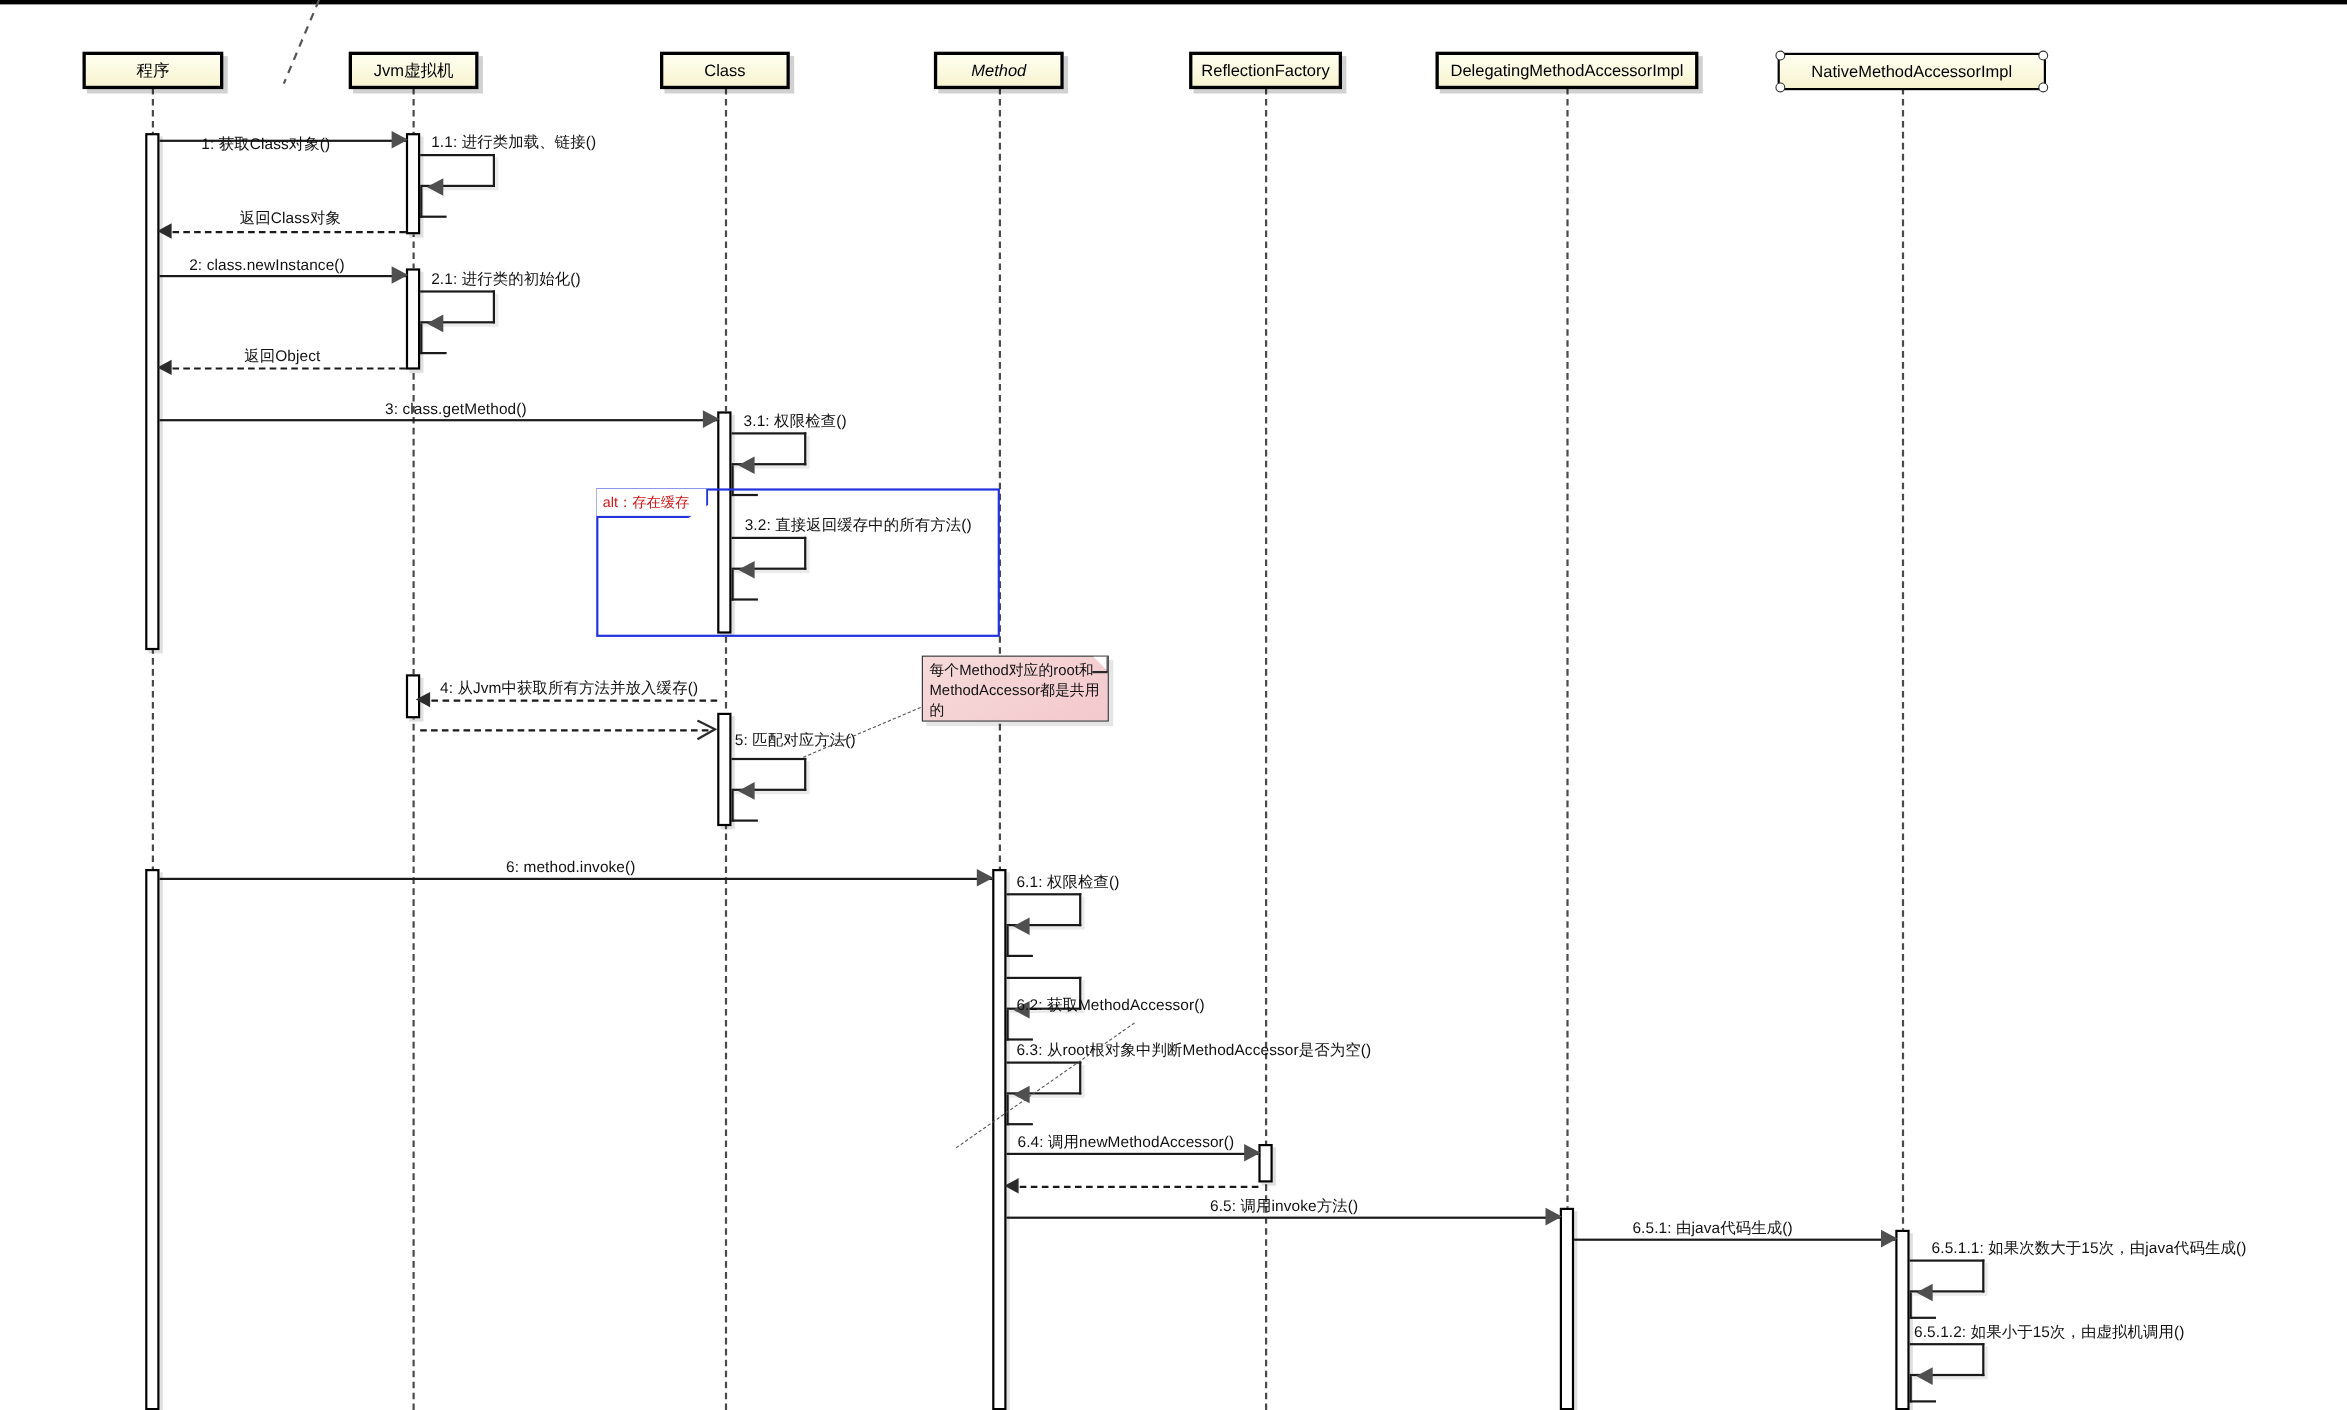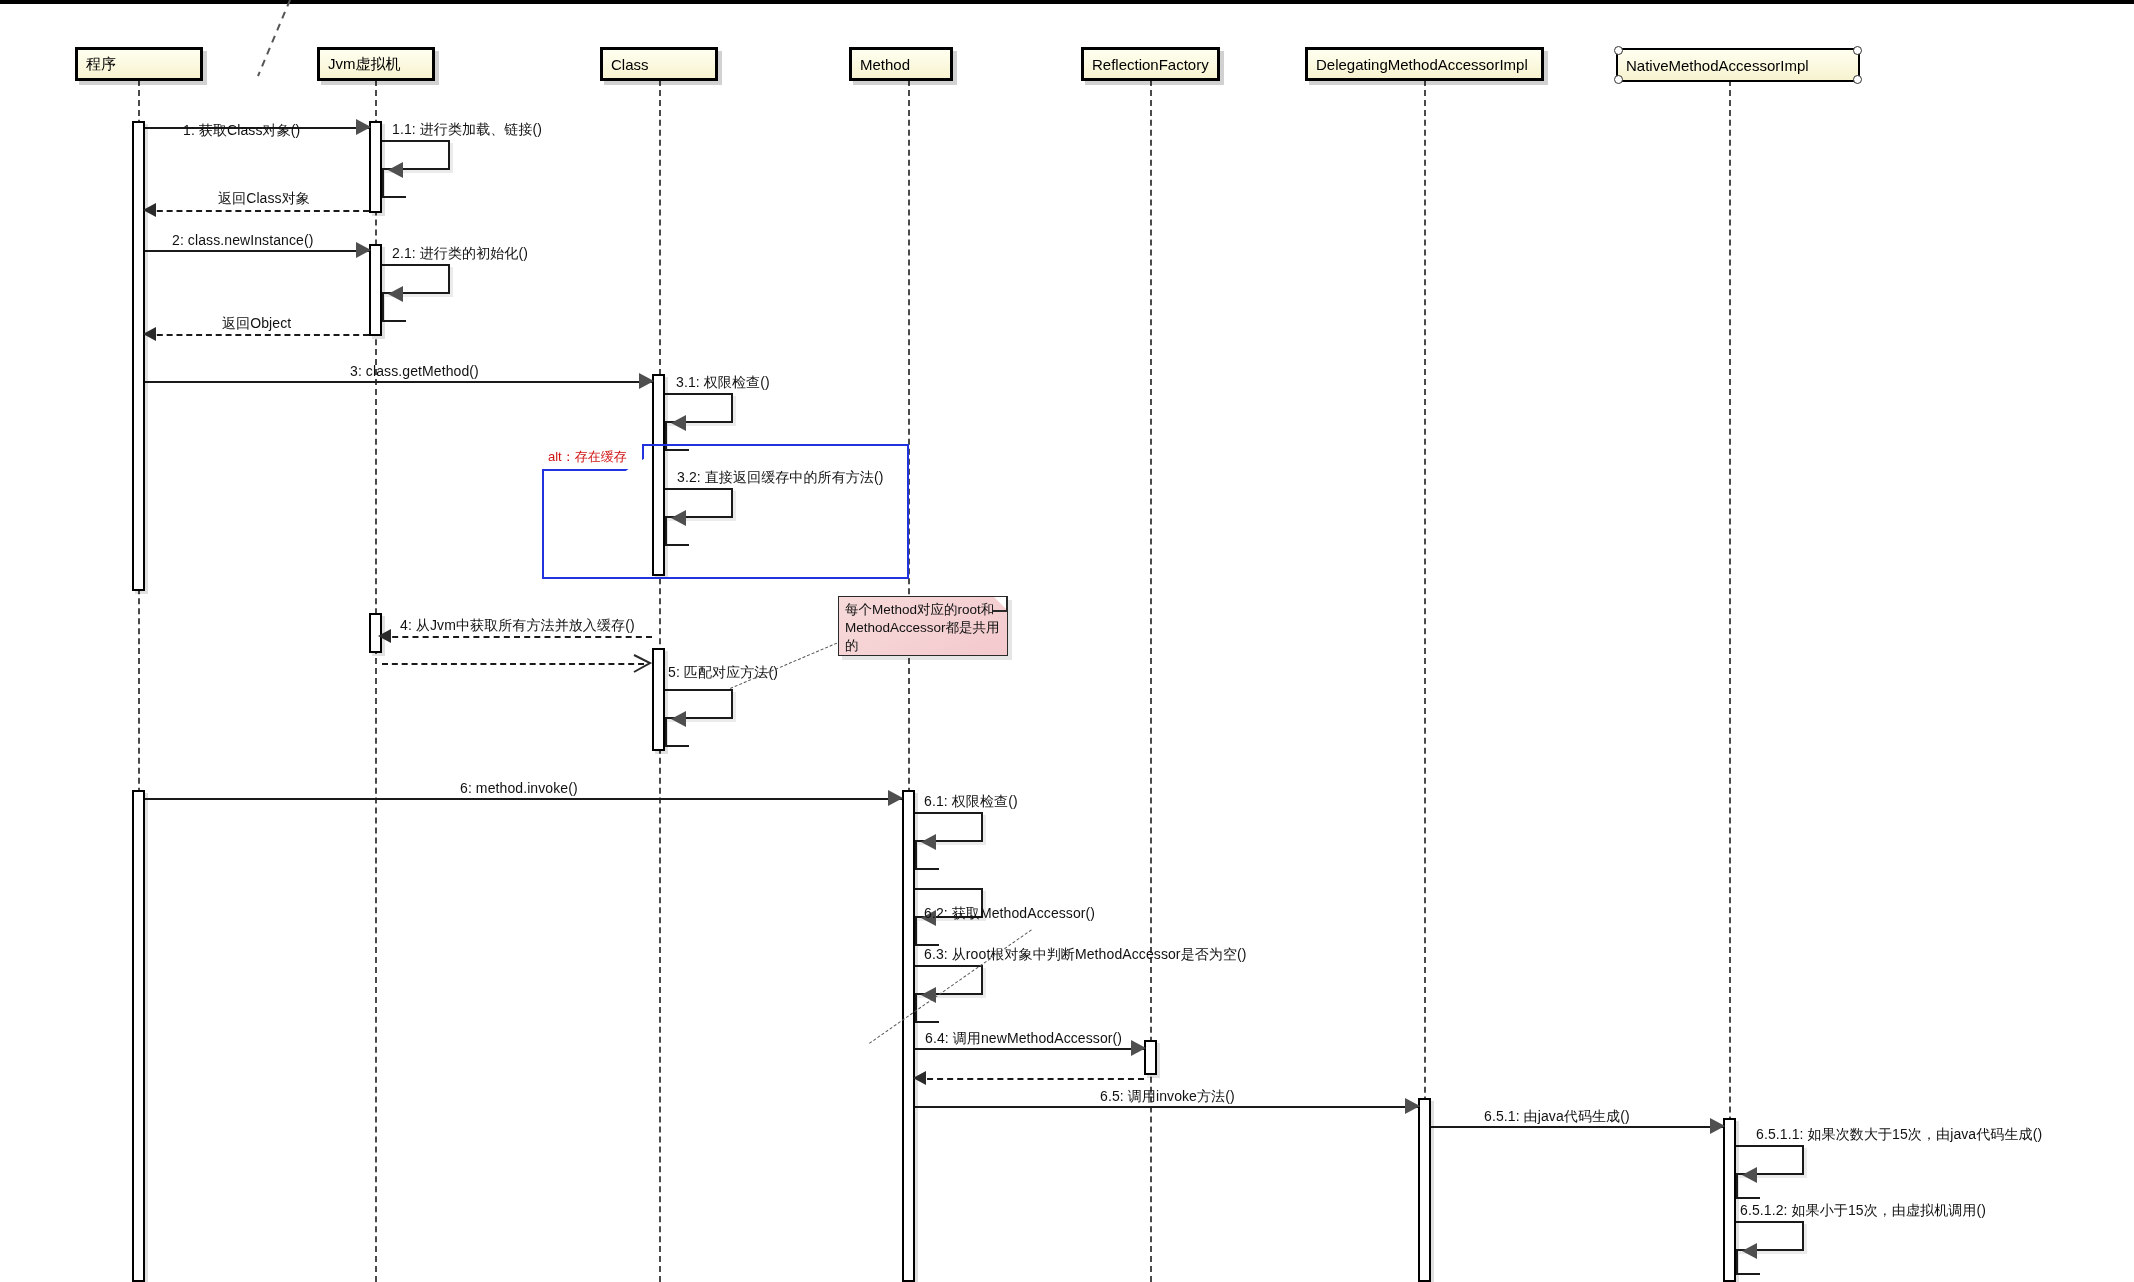--- a/index.html
+++ b/index.html
@@ -5,21 +5,21 @@
   html,body{margin:0;padding:0;background:#ffffff;}
   body{font-family:"Liberation Sans","DejaVu Sans",sans-serif;}
   #canvas{position:relative;width:2134px;height:1282px;background:#fff;overflow:hidden;}
 
   
   .top-rule{position:absolute;left:0;top:0;width:2134px;height:4px;background:#000;}
 
   
   .participant{position:absolute;box-sizing:border-box;height:34px;
     background:linear-gradient(180deg,#fffff0 0%,#f7f3d0 100%);
-    border:3px solid #000;display:flex;align-items:center;justify-content:flex-start;
+    border:3px solid #000;display:flex;align-items:center;justify-content:center;
     font-size:15px;color:#000;white-space:nowrap;padding:0 8px;
     box-shadow:4px 4px 0 rgba(0,0,0,.18);}
   .participant.selected{border:2px solid #000;box-shadow:none;}
   .handle{position:absolute;width:7px;height:7px;border-radius:50%;
      background:#fff;border:1px solid #333;}
 
   
   .lifeline{position:absolute;width:0;border-left:2px dashed #4a4a4a;}
   
   .activation{position:absolute;background:#fff;border:2px solid #000;
@@ -86,21 +86,21 @@
 
   <div class="participant" style="left:75px;  top:47px; width:128px;">
     <span>程序</span>
   </div>
   <div class="participant" style="left:317px; top:47px; width:118px;">
     <span>Jvm虚拟机</span>
   </div>
   <div class="participant" style="left:600px; top:47px; width:118px;">
     <span>Class</span>
   </div>
-  <div class="participant" style="left:849px; top:47px; width:104px;">
+  <div class="participant" style="left:849px; top:47px; width:118px;font-style:italic;">
     <span>Method</span>
   </div>
   <div class="participant" style="left:1081px; top:47px; width:139px;">
     <span>ReflectionFactory</span>
   </div>
   <div class="participant" style="left:1305px; top:47px; width:239px;">
     <span>DelegatingMethodAccessorImpl</span>
   </div>
   <div class="participant selected" style="left:1616px; top:48px; width:244px;">
     <span>NativeMethodAccessorImpl</span>

